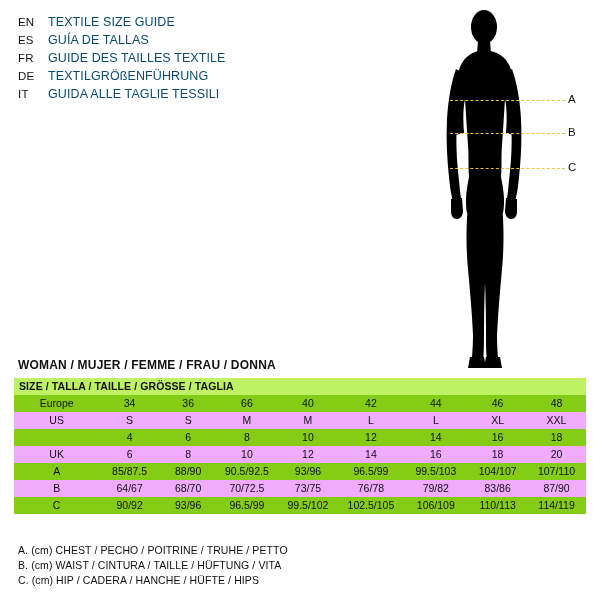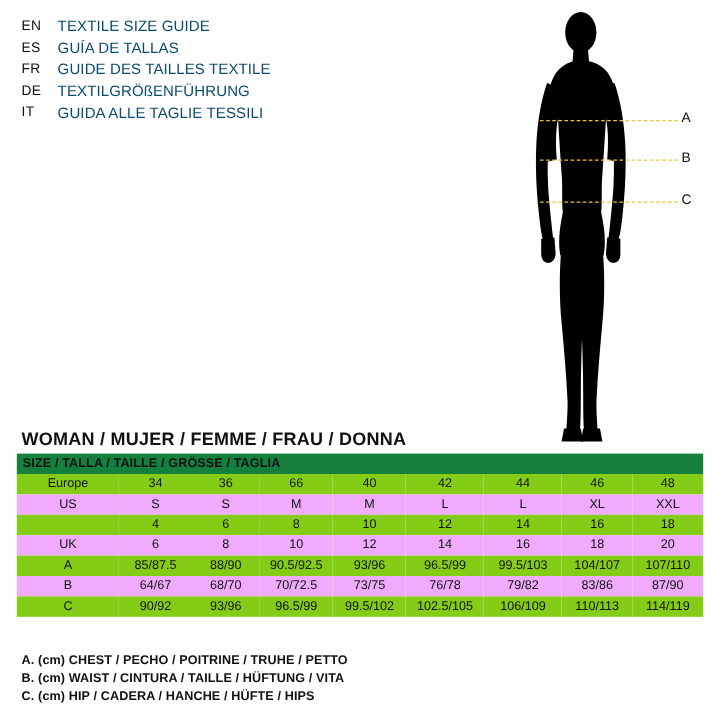--- a/index.html
+++ b/index.html
@@ -62,21 +62,21 @@
     font-size: 11.5px;
     color: #111;
     font-family: "Liberation Sans", sans-serif;
   }
 
   
   #section-title {
     position: absolute;
     left: 18px;
     top: 358px;
-    font-size: 15px;
+    font-size: 12px;
     font-weight: bold;
     letter-spacing: 0.2px;
     color: #111;
   }
 
   table#size-table {
     position: absolute;
     left: 14px;
     top: 378px;
     width: 572px;
@@ -86,21 +86,21 @@
   table#size-table td, table#size-table th {
     padding: 0;
     height: 17px;
     font-weight: normal;
     text-align: center;
     color: #111;
     font-size: 10.5px;
     line-height: 17px;
   }
   table#size-table th.hdr {
-    background: #15803d;
+    background: #bef264;
     text-align: left;
     padding-left: 5px;
     font-weight: bold;
     font-size: 10.5px;
     letter-spacing: 0.1px;
     margin-top: 33px;
   }
   tr.shaded td { background: #84cc16; }
   tr.plain td { background: #f0abfc; }
   td.rowlabel {
@@ -110,21 +110,21 @@
 
   
   #footnotes {
     position: absolute;
     left: 18px;
     top: 543px;
     width: 560px;
   }
   .footnote {
     font-size: 10.5px;
-    font-weight: bold;
+    font-weight: normal;
     letter-spacing: 0.1px;
     line-height: 15px;
     color: #111;
     white-space: nowrap;
   }
 </style>
 </head>
 <body>
 
 <div id="lang-block">

